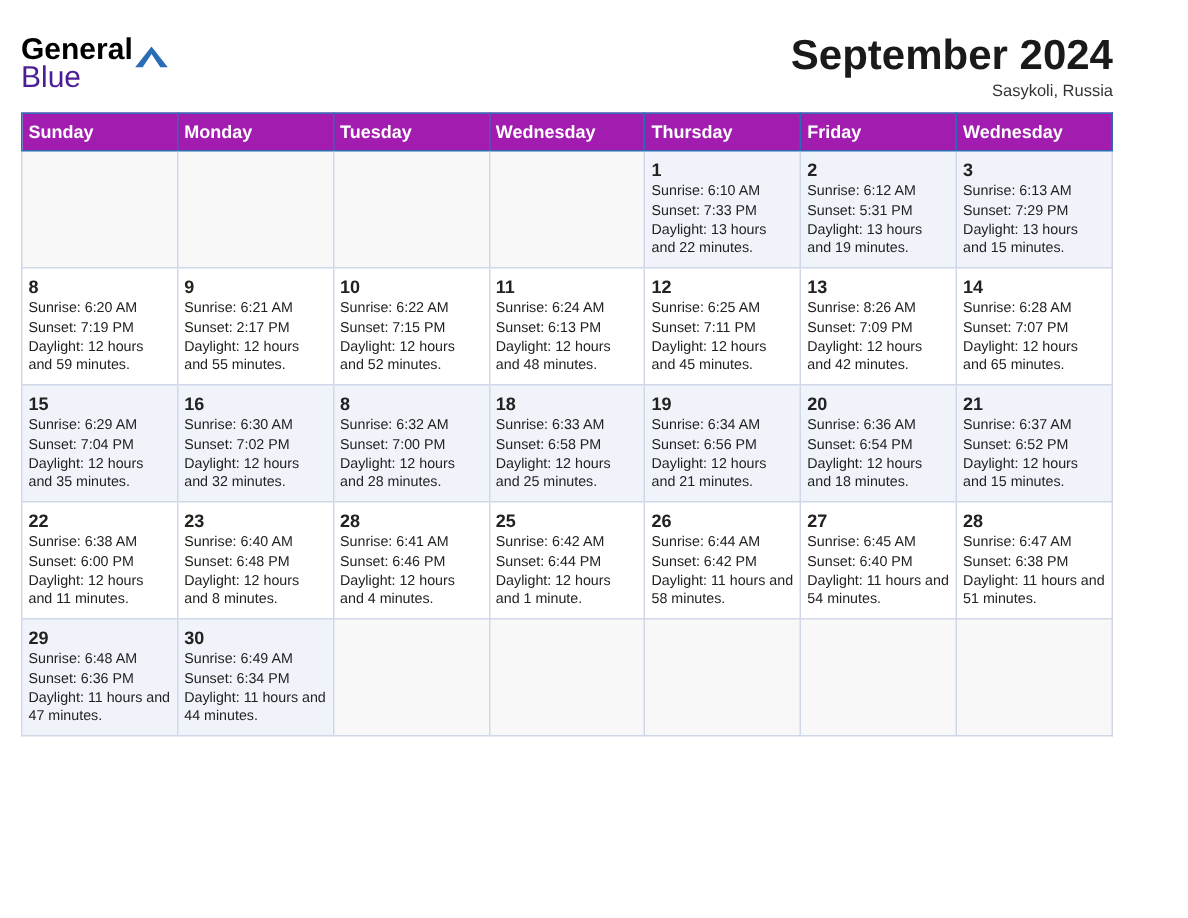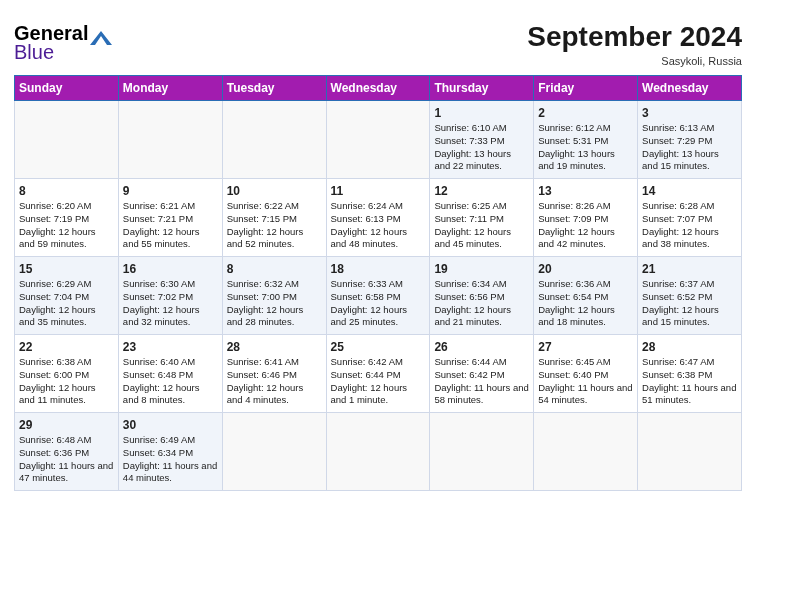--- a/index.html
+++ b/index.html
@@ -131,26 +131,26 @@
           <td class="empty"></td>
           <td class="empty"></td>
           <td class="empty"></td>
           <td class="empty"></td>
           <td><span class="day-num">1</span><span>Sunrise: 6:10 AM</span><br><span>Sunset: 7:33 PM</span><br><span>Daylight: 13 hours and 22 minutes.</span></td>
           <td><span class="day-num">2</span><span>Sunrise: 6:12 AM</span><br><span>Sunset: 5:31 PM</span><br><span>Daylight: 13 hours and 19 minutes.</span></td>
           <td><span class="day-num">3</span><span>Sunrise: 6:13 AM</span><br><span>Sunset: 7:29 PM</span><br><span>Daylight: 13 hours and 15 minutes.</span></td>
         </tr>
         <tr>
           <td><span class="day-num">8</span><span>Sunrise: 6:20 AM</span><br><span>Sunset: 7:19 PM</span><br><span>Daylight: 12 hours and 59 minutes.</span></td>
-          <td><span class="day-num">9</span><span>Sunrise: 6:21 AM</span><br><span>Sunset: 7:21 PM</span><br><span>Daylight: 12 hours and 55 minutes.</span></td>
+          <td><span class="day-num">9</span><span>Sunrise: 6:21 AM</span><br><span>Sunset: 2:17 PM</span><br><span>Daylight: 12 hours and 55 minutes.</span></td>
           <td><span class="day-num">10</span><span>Sunrise: 6:22 AM</span><br><span>Sunset: 7:15 PM</span><br><span>Daylight: 12 hours and 52 minutes.</span></td>
           <td><span class="day-num">11</span><span>Sunrise: 6:24 AM</span><br><span>Sunset: 6:13 PM</span><br><span>Daylight: 12 hours and 48 minutes.</span></td>
           <td><span class="day-num">12</span><span>Sunrise: 6:25 AM</span><br><span>Sunset: 7:11 PM</span><br><span>Daylight: 12 hours and 45 minutes.</span></td>
           <td><span class="day-num">13</span><span>Sunrise: 8:26 AM</span><br><span>Sunset: 7:09 PM</span><br><span>Daylight: 12 hours and 42 minutes.</span></td>
-          <td><span class="day-num">14</span><span>Sunrise: 6:28 AM</span><br><span>Sunset: 7:07 PM</span><br><span>Daylight: 12 hours and 38 minutes.</span></td>
+          <td><span class="day-num">14</span><span>Sunrise: 6:28 AM</span><br><span>Sunset: 7:07 PM</span><br><span>Daylight: 12 hours and 65 minutes.</span></td>
         </tr>
         <tr>
           <td><span class="day-num">15</span><span>Sunrise: 6:29 AM</span><br><span>Sunset: 7:04 PM</span><br><span>Daylight: 12 hours and 35 minutes.</span></td>
           <td><span class="day-num">16</span><span>Sunrise: 6:30 AM</span><br><span>Sunset: 7:02 PM</span><br><span>Daylight: 12 hours and 32 minutes.</span></td>
           <td><span class="day-num">8</span><span>Sunrise: 6:32 AM</span><br><span>Sunset: 7:00 PM</span><br><span>Daylight: 12 hours and 28 minutes.</span></td>
           <td><span class="day-num">18</span><span>Sunrise: 6:33 AM</span><br><span>Sunset: 6:58 PM</span><br><span>Daylight: 12 hours and 25 minutes.</span></td>
           <td><span class="day-num">19</span><span>Sunrise: 6:34 AM</span><br><span>Sunset: 6:56 PM</span><br><span>Daylight: 12 hours and 21 minutes.</span></td>
           <td><span class="day-num">20</span><span>Sunrise: 6:36 AM</span><br><span>Sunset: 6:54 PM</span><br><span>Daylight: 12 hours and 18 minutes.</span></td>
           <td><span class="day-num">21</span><span>Sunrise: 6:37 AM</span><br><span>Sunset: 6:52 PM</span><br><span>Daylight: 12 hours and 15 minutes.</span></td>
         </tr>

